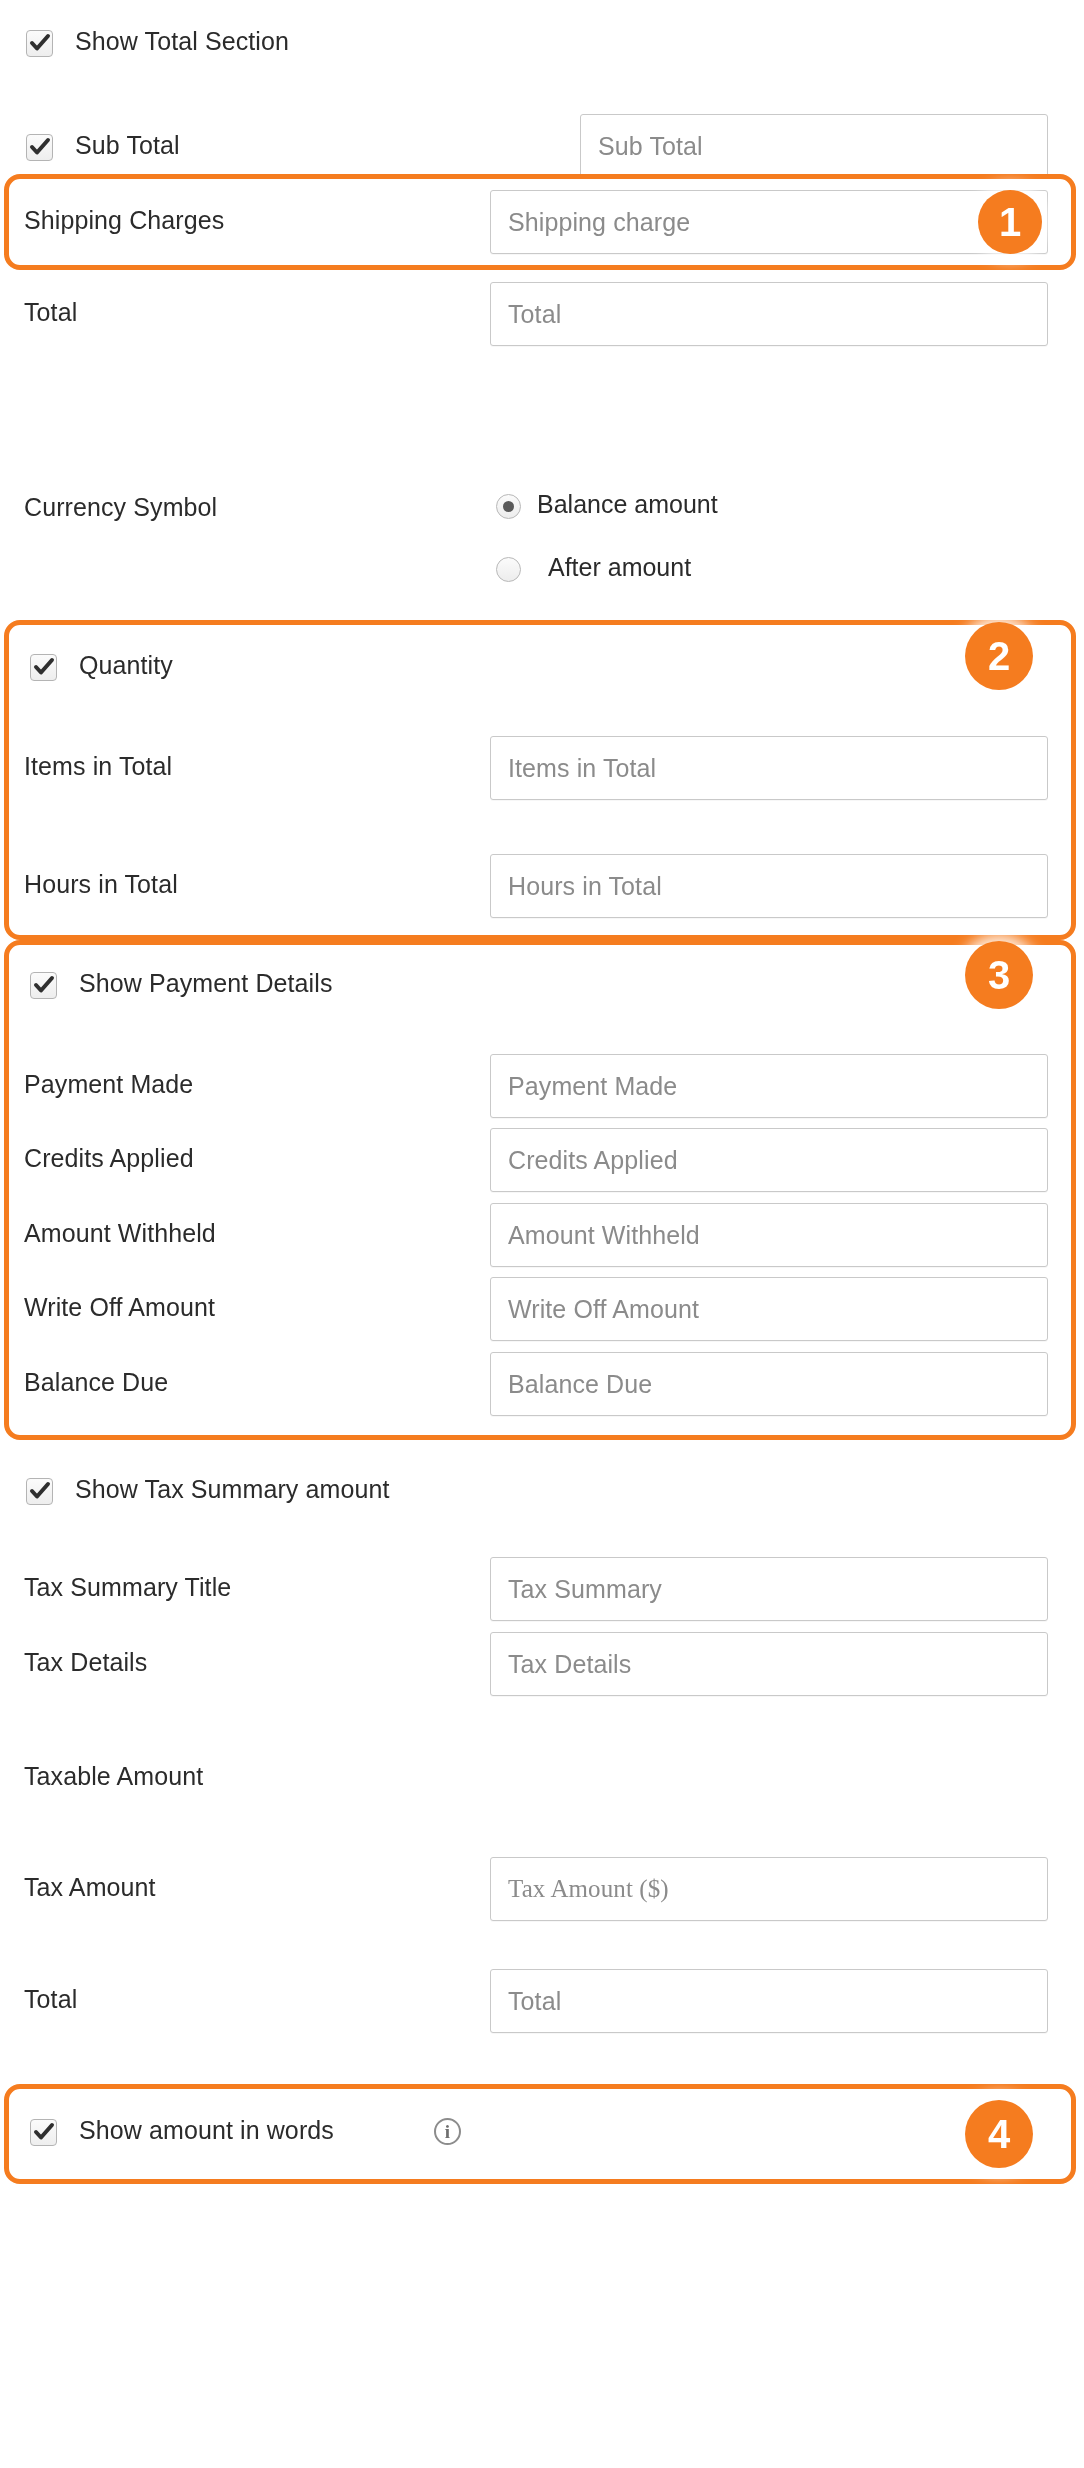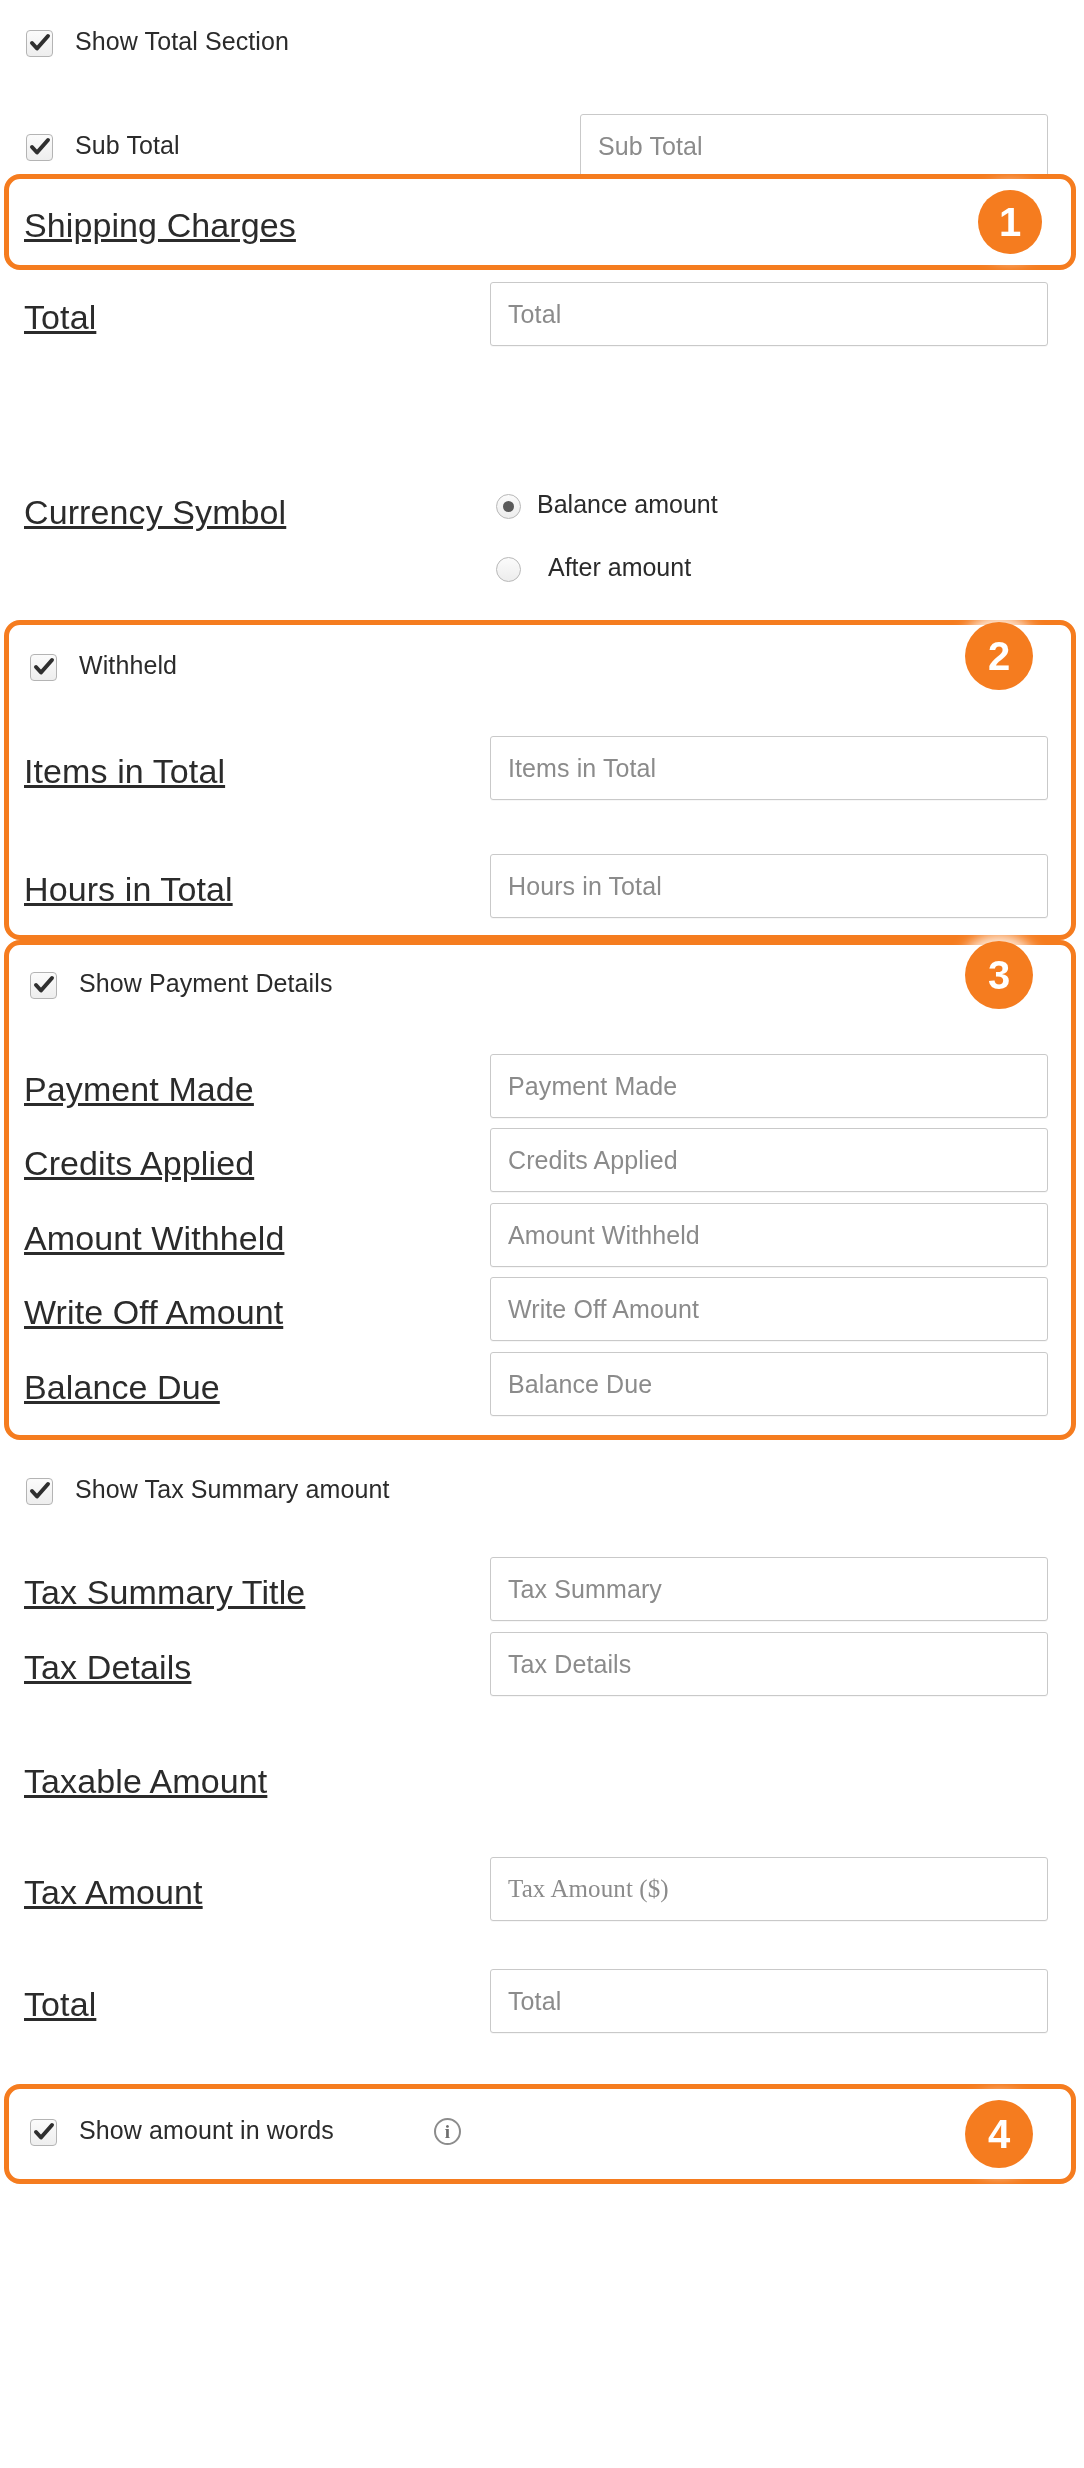--- a/index.html
+++ b/index.html
@@ -3,22 +3,22 @@
 <meta charset="utf-8">
 <style>
   html,body{margin:0;padding:0;}
   body{
     width:1084px;height:2468px;background:#ffffff;
     font-family:"Liberation Sans","DejaVu Sans",sans-serif;
     -webkit-font-smoothing:antialiased;position:relative;overflow:hidden;
   }
   .page{position:relative;width:988px;height:2468px;}
   .lbl{
-    position:absolute;font-size:34px;color:#2b2b2b;
-    letter-spacing:.1px;white-space:nowrap;text-decoration:underline;
+    position:absolute;font-size:25px;color:#2b2b2b;
+    letter-spacing:.1px;white-space:nowrap;
   }
   .field{
     position:absolute;background:#fff;border:1px solid #c9c9c9;
     border-radius:3px;box-sizing:border-box;
     box-shadow:0 1px 0 rgba(0,0,0,.03);
   }
   .field .ph{
     position:absolute;left:17px;top:50%;transform:translateY(-50%);
     font-size:25px;color:#8b8b8b;white-space:nowrap;letter-spacing:.1px;
   }
@@ -88,40 +88,43 @@
     <svg width="22" height="22" viewBox="0 0 22 22">
       <path d="M3 11 L8 16.5 L19 4" stroke="#2f2f2f" stroke-width="4" fill="none" stroke-linecap="round" stroke-linejoin="round"></path>
     </svg>
   </div>
   <span class="cb-lbl" style="left:75px;top:131px;">Sub Total</span>
   <div class="field" style="left:580px;top:114px;width:468px;height:64px;">
     <span class="ph">Sub Total</span>
   </div>
 
   <span class="lbl" style="left:24px;top:206px;">Shipping Charges</span>
+  <div class="field" style="left:490px;top:190px;width:558px;height:64px;">
+    <span class="ph">Shipping charge</span>
+  </div>
 
   <span class="lbl" style="left:24px;top:298px;">Total</span>
   <div class="field" style="left:490px;top:282px;width:558px;height:64px;">
     <span class="ph">Total</span>
   </div>
 
   <span class="lbl" style="left:24px;top:493px;">Currency Symbol</span>
 
   <div class="rd on" style="left:496px;top:494px;"></div>
   <span class="rd-lbl" style="left:537px;top:490px;">Balance amount</span>
 
   <div class="rd" style="left:496px;top:557px;"></div>
   <span class="rd-lbl" style="left:537px;top:553px;margin-left:11px;">After amount</span>
 
   <div class="cb" style="left:30px;top:654px;">
     <svg width="22" height="22" viewBox="0 0 22 22">
       <path d="M3 11 L8 16.5 L19 4" stroke="#2f2f2f" stroke-width="4" fill="none" stroke-linecap="round" stroke-linejoin="round"></path>
     </svg>
   </div>
-  <span class="cb-lbl" style="left:79px;top:651px;">Withheld</span>
+  <span class="cb-lbl" style="left:79px;top:651px;">Quantity</span>
 
   <span class="lbl" style="left:24px;top:752px;">Items in Total</span>
   <div class="field" style="left:490px;top:736px;width:558px;height:64px;">
     <span class="ph">Items in Total</span>
   </div>
 
   <span class="lbl" style="left:24px;top:870px;">Hours in Total</span>
   <div class="field" style="left:490px;top:854px;width:558px;height:64px;">
     <span class="ph">Hours in Total</span>
   </div>

